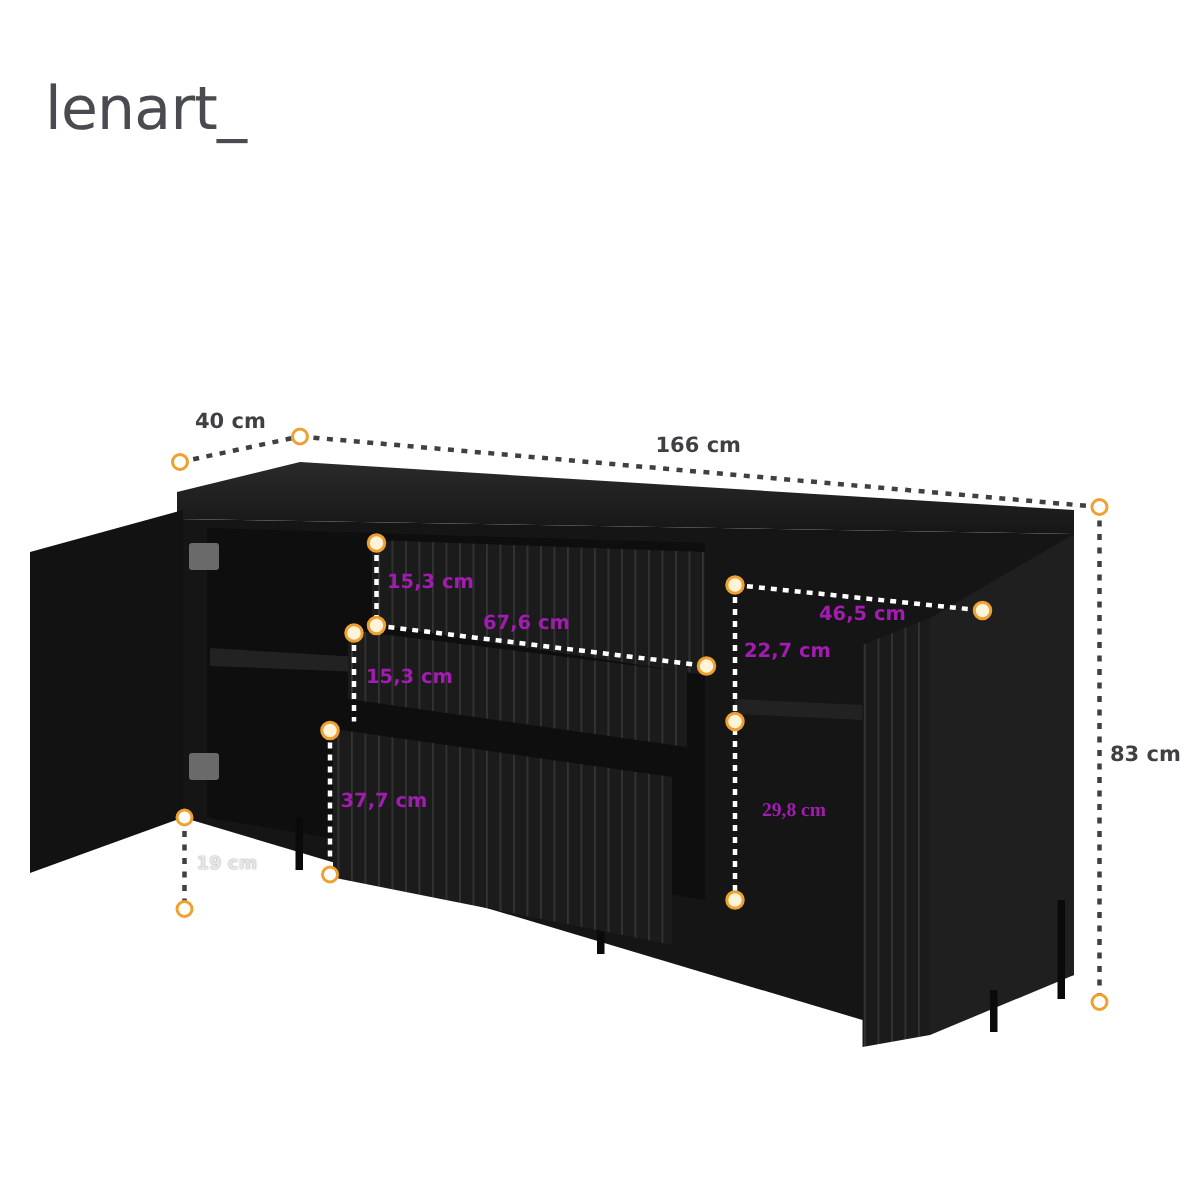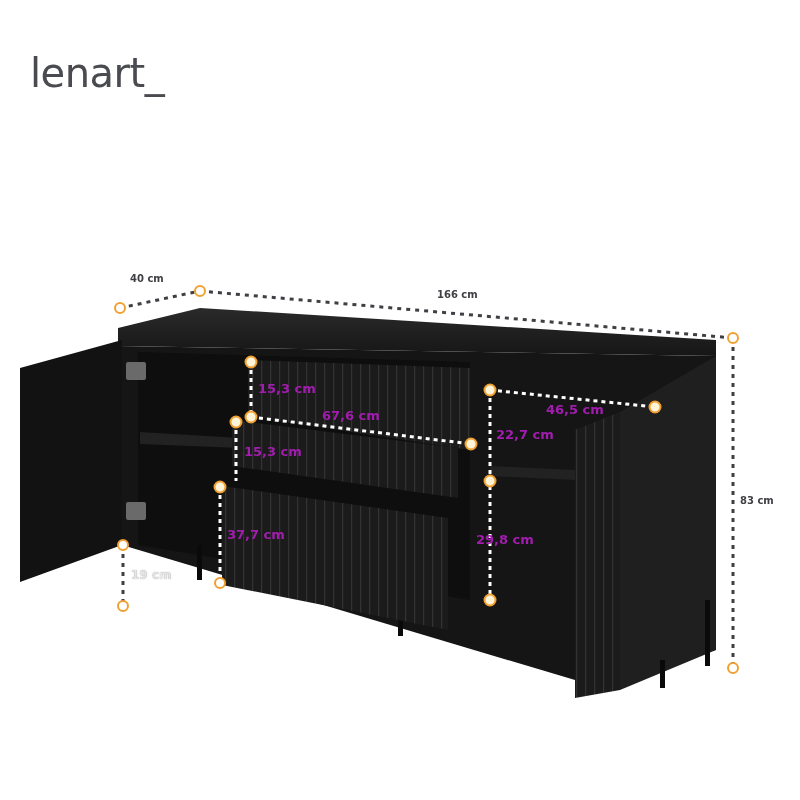--- a/index.html
+++ b/index.html
@@ -1,20 +1,20 @@
 <!DOCTYPE html>
 <html><head>
 <meta charset="utf-8">
 <style>
   html, body { margin:0; padding:0; background:#ffffff; }
   body { width:800px; height:800px; position:relative; overflow:hidden; font-family:"Liberation Sans", sans-serif; }
   .logo { position:absolute; left:30px; top:26px; font-family:"DejaVu Sans", sans-serif; font-size:40px; color:#4a4b50; letter-spacing:-0.5px; font-weight:500;margin-top:24px; }
   .scene { position:absolute; left:0; top:0; width:800px; height:800px; }
   .dim { position:absolute; font-family:"DejaVu Sans", sans-serif; font-weight:bold; font-size:13px; white-space:nowrap; }
-  .dim.dark { color:#3f3f44; font-size:10px; }
+  .dim.dark { color:#3f3f44; font-size:14px; }
   .dim.light { color:#a21caf; }
   .dim.ghost { color:#e6e6e6; text-shadow:0 0 1px #888; }
 </style>
 </head>
 <body>
 
 <div class="logo">lenart_</div>
 
 <svg class="scene" viewBox="0 0 800 800" xmlns="http://www.w3.org/2000/svg">
   <defs>
@@ -101,14 +101,14 @@
 
 <div class="dim dark" style="left:130px;top:273px;">40 cm</div>
 <div class="dim dark" style="left:437px;top:289px;">166 cm</div>
 <div class="dim dark" style="left:740px;top:495px;">83 cm</div>
 <div class="dim light" style="left:258px;top:381px;">15,3 cm</div>
 <div class="dim light" style="left:322px;top:408px;">67,6 cm</div>
 <div class="dim light" style="left:244px;top:444px;">15,3 cm</div>
 <div class="dim light" style="left:227px;top:527px;">37,7 cm</div>
 <div class="dim light" style="left:546px;top:402px;">46,5 cm</div>
 <div class="dim light" style="left:496px;top:427px;text-align:right;">22,7 cm</div>
-<div class="dim light" style="left:476px;top:532px;">29,8 cm</div>
+<div class="dim light" style="left:508px;top:532px;font-family:Liberation Serif, serif;">29,8 cm</div>
 <div class="dim ghost" style="left:131px;top:568px;font-size:12px;">19 cm</div>
 
 </body></html>

